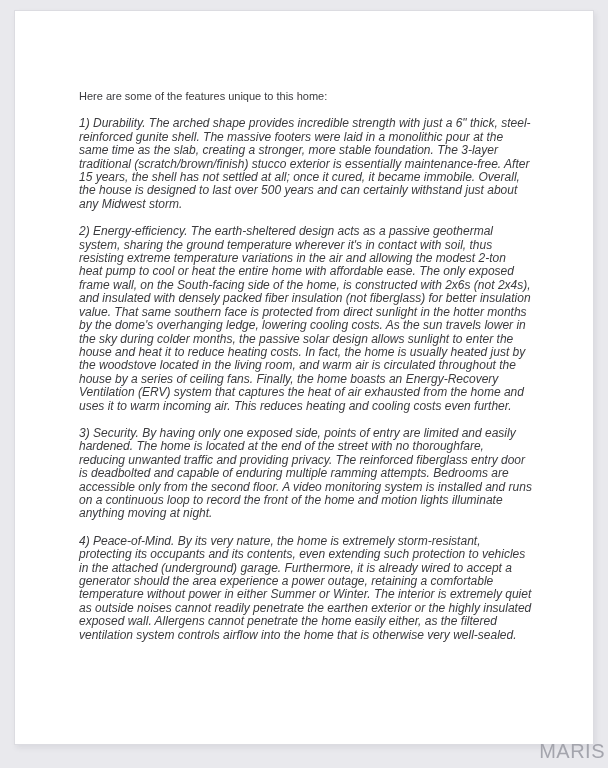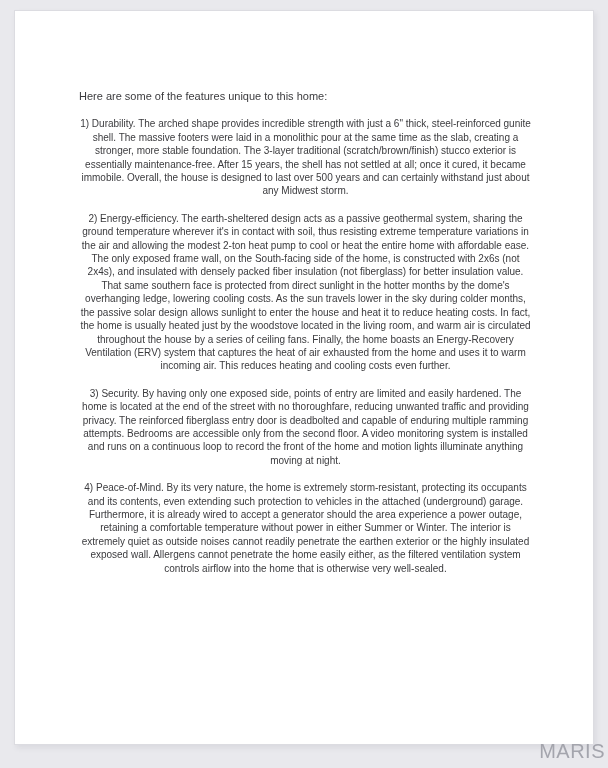--- a/index.html
+++ b/index.html
@@ -36,24 +36,25 @@
     letter-spacing: 0.2px;
   }
   .intro {
     margin-top: 10px;
     font-size: 11px;
     line-height: 13.4px;
     color: #3b3b3e;
   }
   .para {
     margin-top: 14px;
-    font-size: 10px;
+    font-size: 12px;
     line-height: 13.4px;
     color: #3b3b3e;
-    text-align: center;
+    text-align: left;
+    font-style: italic;
   }
   .watermark {
     position: absolute;
     right: 3px;
     top: 741px;
     font-size: 20px;
     line-height: 20px;
     letter-spacing: 0.5px;
     color: #a4a5ad;
     font-weight: 400;

